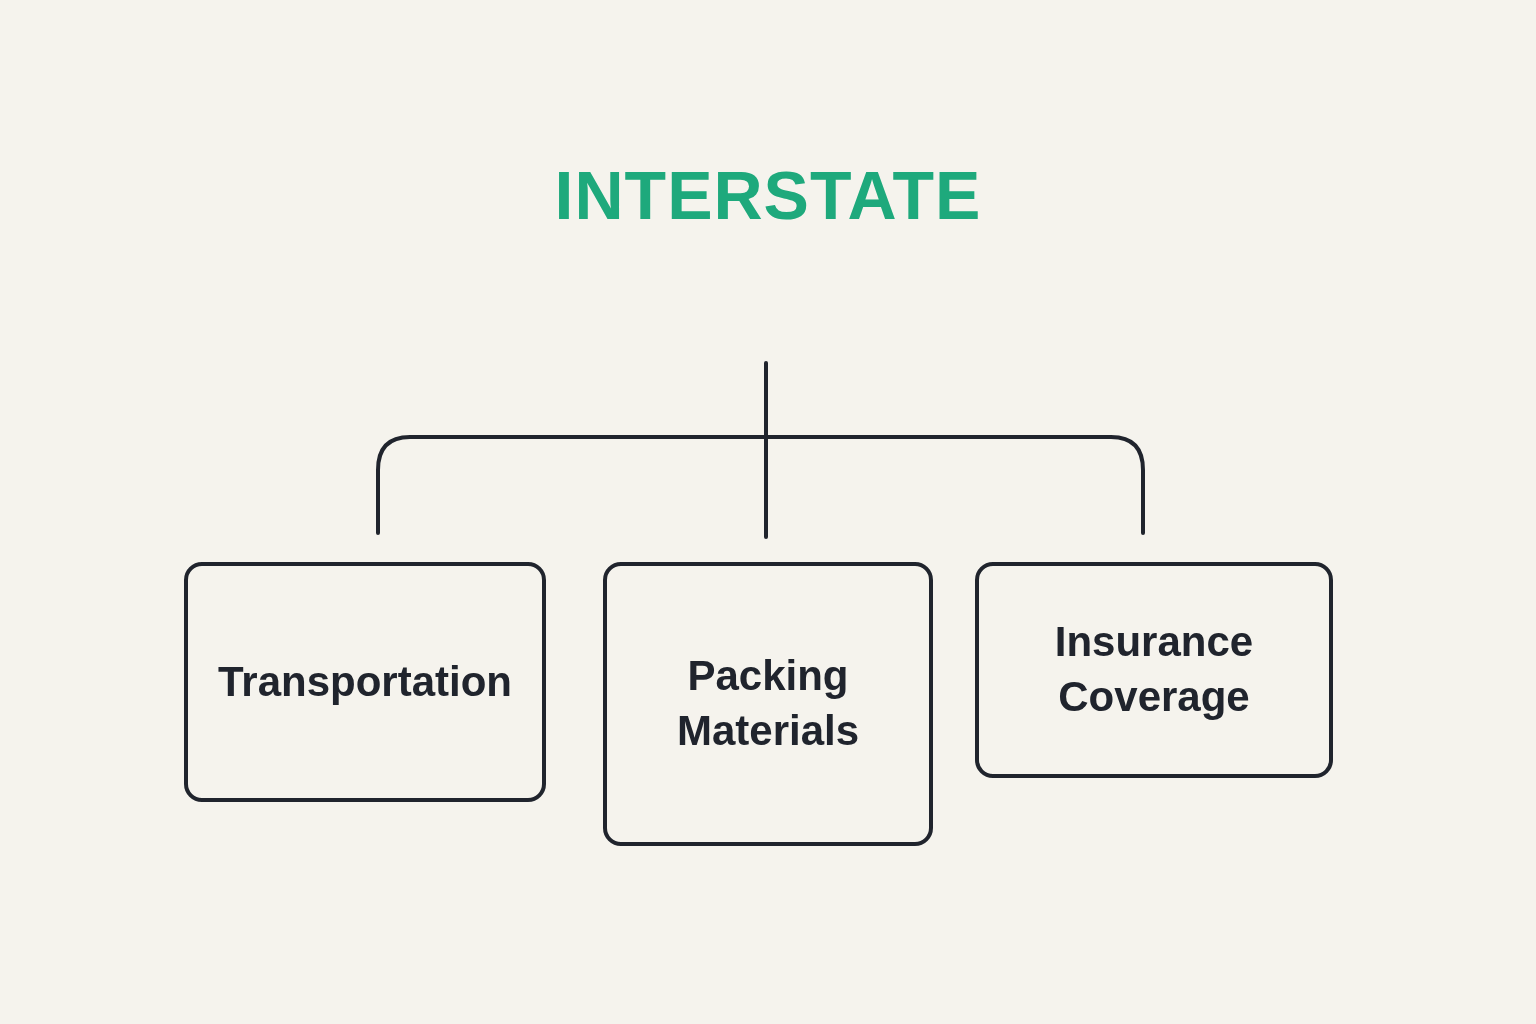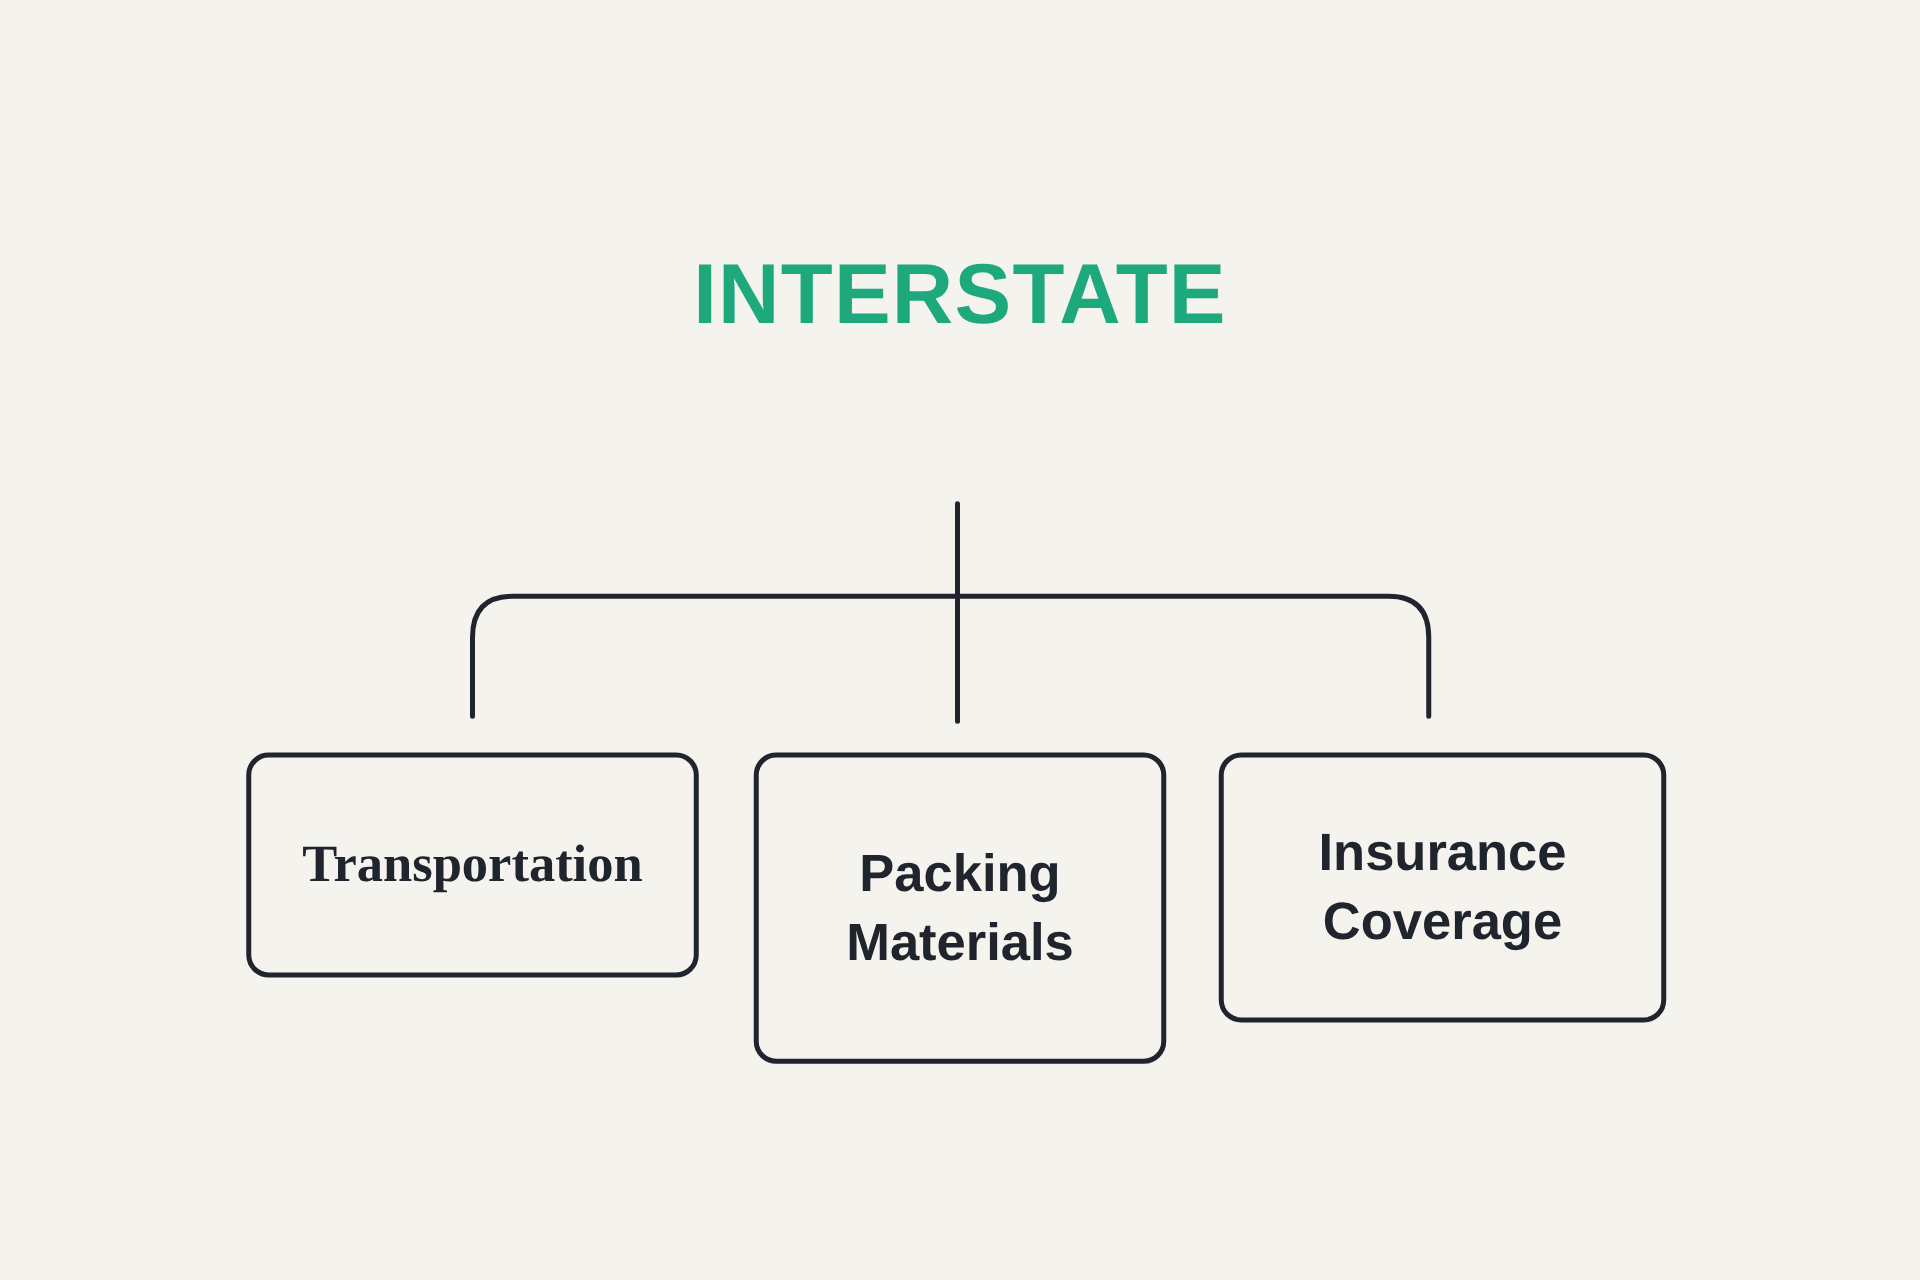--- a/index.html
+++ b/index.html
@@ -3,21 +3,21 @@
 <meta charset="utf-8">
 <style>
   html, body { margin: 0; padding: 0; }
   body {
     width: 1536px; height: 1024px;
     background: #f5f3ed;
     font-family: "Liberation Sans", sans-serif;
     position: relative;
     overflow: hidden;
   }
-  .stage { position: absolute; inset: 0; margin-top: 40px; }
+  .stage { position: absolute; inset: 0; }
 
   .title {
     position: absolute;
     left: 0; right: 0; top: 150px;
     text-align: center;
     color: #1ea97c;
     font-weight: bold;
     font-size: 68px;
     letter-spacing: 1px;
     line-height: 1.35;
@@ -37,22 +37,22 @@
     align-items: center;
     justify-content: center;
     text-align: center;
     color: #20242d;
     font-weight: bold;
     font-size: 42px;
     line-height: 1.3;
     padding: 0 8px;
     box-sizing: border-box;
   }
-  .node1 { left: 197px; top: 562px; width: 362px; height: 180px; font-family: Liberation Serif, serif; }
-  .node2 { left: 603px; top: 562px; width: 330px; height: 249px; }
+  .node1 { left: 184px; top: 562px; width: 362px; height: 240px; }
+  .node2 { left: 603px; top: 562px; width: 330px; height: 284px; }
   .node3 { left: 975px; top: 562px; width: 358px; height: 216px; }
 </style>
 </head>
 <body>
 
 <div class="stage">
 
   <div class="title">
     <div>INTERSTATE</div>
   </div>

